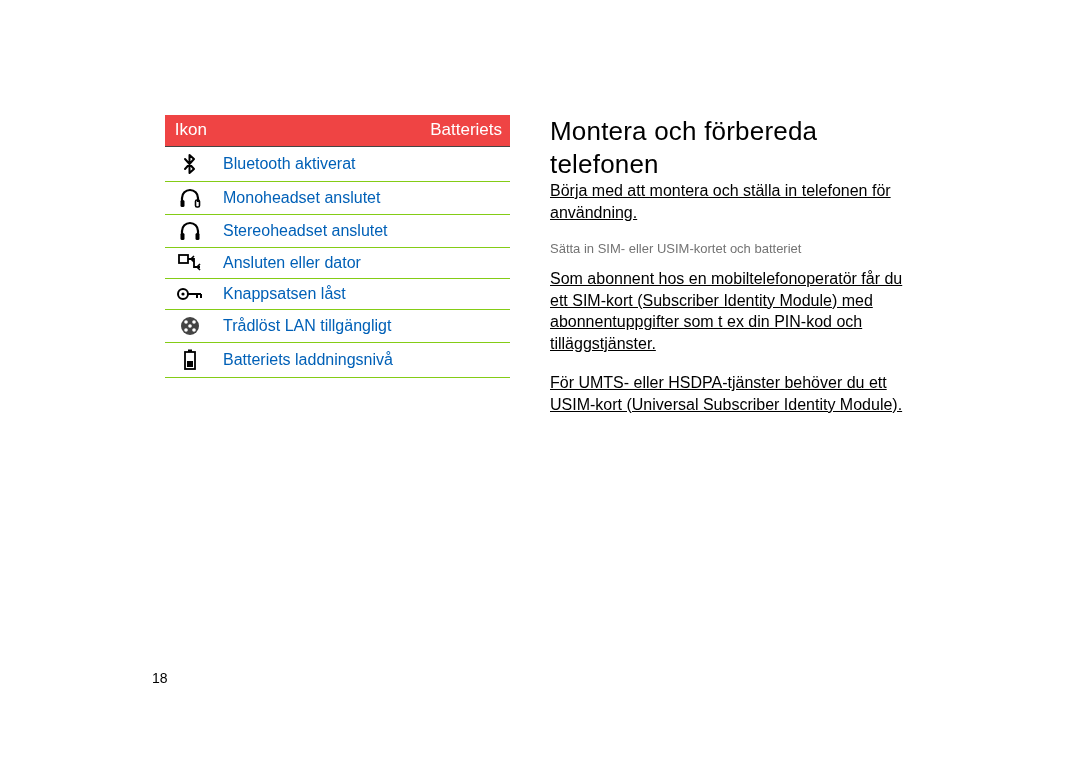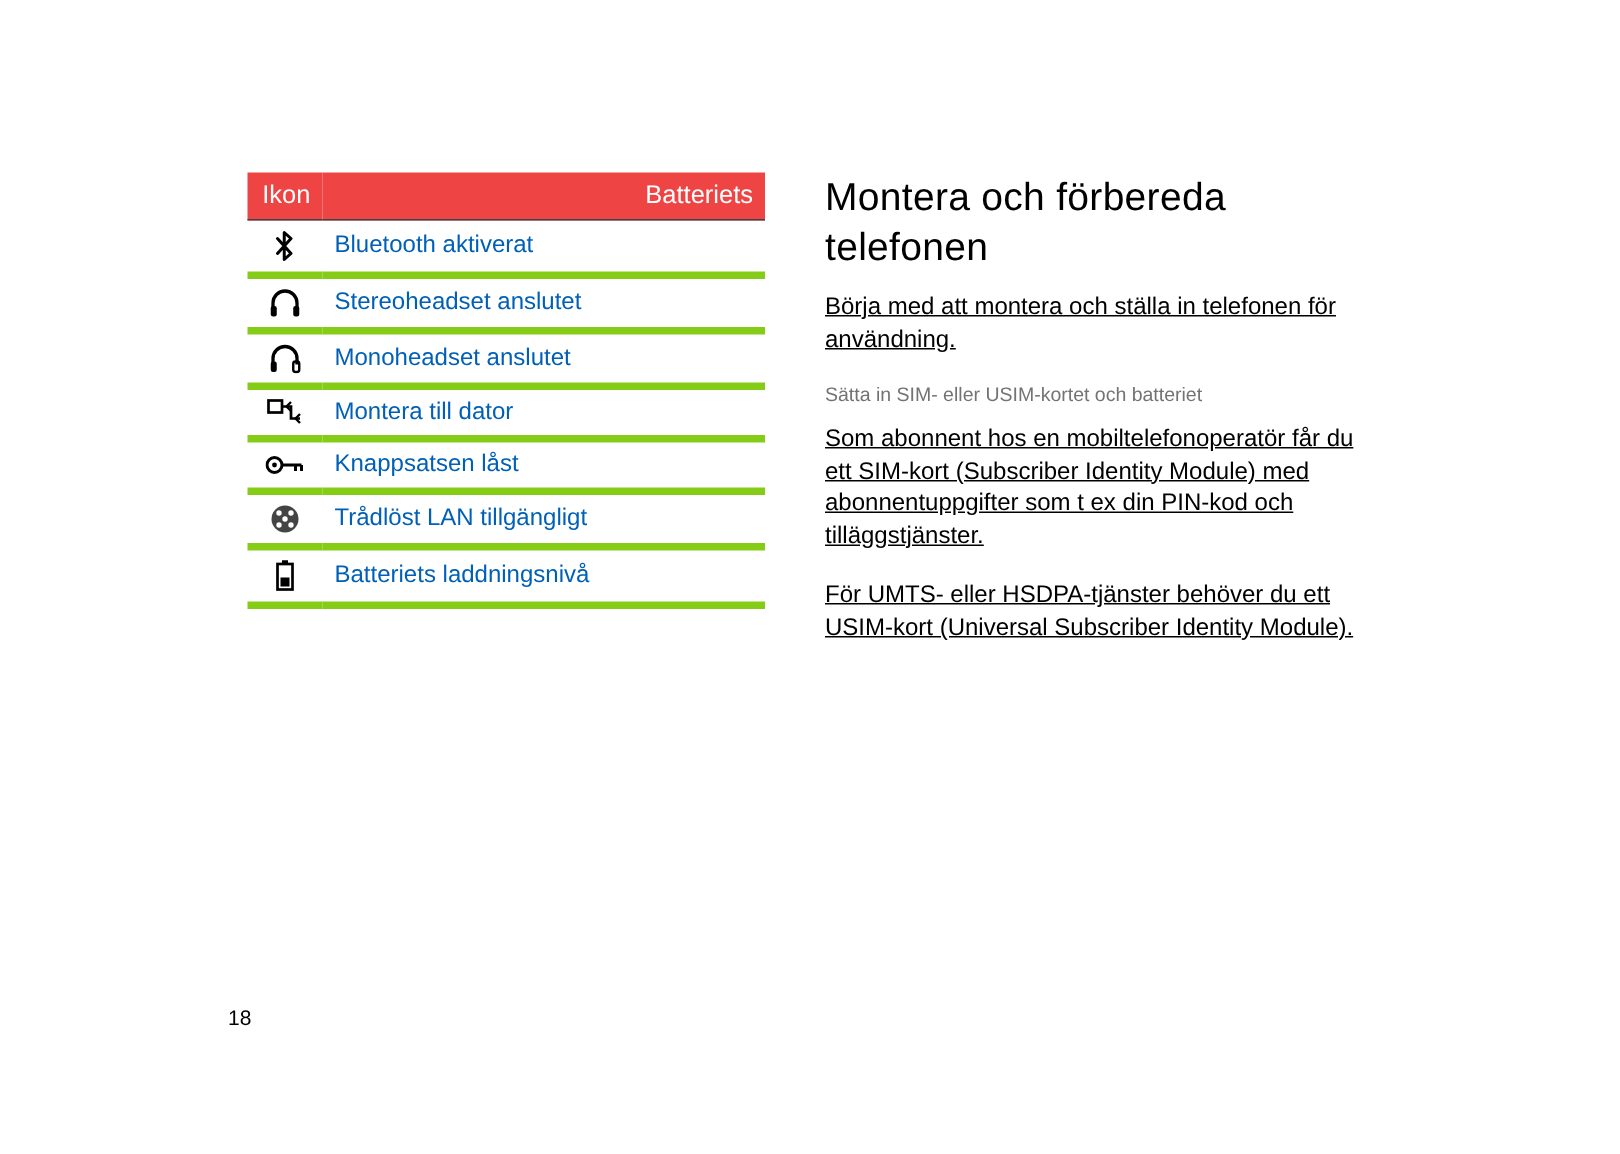--- a/index.html
+++ b/index.html
@@ -29,36 +29,35 @@
     text-align: right;
     font-size: 17px;
     padding: 5px 8px 6px;
     border-bottom: 1px solid #444;
   }
   .icon-table th.h-icon { width: 50px; }
   .icon-table td {
     padding: 6px 8px;
     font-size: 16px;
     color: #0060b7;
-    border-bottom: 5px solid #84cc16;
+    border-bottom: 1px solid #84cc16;
     vertical-align: middle;
   }
   .icon-table td.icon-cell {
     width: 50px;
     text-align: center;
     color: #000;
   }
   .icon-table td.icon-cell svg { display:block; margin:0 auto; }
 
   h1 {
     font-size: 26px;
     font-weight: normal;
     color: #000;
     line-height: 1.25;
-    margin-bottom: 14px;
     letter-spacing: 0.2px;
   }
   .body-text {
     font-size: 16px;
     color: #000;
     line-height: 1.35;
     margin-bottom: 18px;
     text-decoration: underline;
   }
   h2 {
@@ -95,45 +94,45 @@
                 <path d="M4 6 L13 16 L8.5 20 L8.5 2 L13 6 L4 16" fill="none" stroke="#000" stroke-width="2" stroke-linejoin="round" stroke-linecap="round"></path>
               </svg>
           </td>
           <td>Bluetooth aktiverat</td>
         </tr>
         <tr>
           <td class="icon-cell">
             <svg width="22" height="20" viewBox="0 0 22 20">
                 <path d="M3 14 V10 A8 8 0 0 1 19 10 V14" fill="none" stroke="#000" stroke-width="2.2"></path>
                 <rect x="1.5" y="12" width="4" height="7" rx="1.5" fill="#000"></rect>
-                <rect x="16.5" y="12" width="4" height="7" rx="1.5" fill="#000"></rect>
+                <rect x="16.5" y="12" width="4" height="7" rx="1.5" fill="none" stroke="#000" stroke-width="1.6"></rect>
               </svg>
           </td>
-          <td>Stereoheadset anslutet</td>
+          <td>Monoheadset anslutet</td>
         </tr>
         <tr>
           <td class="icon-cell">
             <svg width="22" height="20" viewBox="0 0 22 20">
                 <path d="M3 14 V10 A8 8 0 0 1 19 10 V14" fill="none" stroke="#000" stroke-width="2.2"></path>
                 <rect x="1.5" y="12" width="4" height="7" rx="1.5" fill="#000"></rect>
-                <rect x="16.5" y="12" width="4" height="7" rx="1.5" fill="none" stroke="#000" stroke-width="1.6"></rect>
+                <rect x="16.5" y="12" width="4" height="7" rx="1.5" fill="#000"></rect>
               </svg>
           </td>
-          <td>Monoheadset anslutet</td>
+          <td>Stereoheadset anslutet</td>
         </tr>
         <tr>
           <td class="icon-cell">
             <svg width="24" height="18" viewBox="0 0 24 18">
                 <rect x="1" y="1" width="9" height="8" fill="none" stroke="#000" stroke-width="1.8"></rect>
                 <path d="M10 5 H16 V13 H22" fill="none" stroke="#000" stroke-width="1.8"></path>
                 <path d="M13 5 L16 2 M13 5 L16 8" fill="none" stroke="#000" stroke-width="1.6"></path>
                 <path d="M19 13 L22 10 M19 13 L22 16" fill="none" stroke="#000" stroke-width="1.6"></path>
               </svg>
           </td>
-          <td>Montera till dator</td>
+          <td>Ansluten eller dator</td>
         </tr>
         <tr>
           <td class="icon-cell">
             <svg width="26" height="14" viewBox="0 0 26 14">
                 <circle cx="6" cy="7" r="5" fill="none" stroke="#000" stroke-width="2"></circle>
                 <circle cx="6" cy="7" r="1.6" fill="#000"></circle>
                 <path d="M11 7 H24 M20 7 V11 M24 7 V11" fill="none" stroke="#000" stroke-width="2"></path>
               </svg>
           </td>
           <td>Knappsatsen låst</td>

